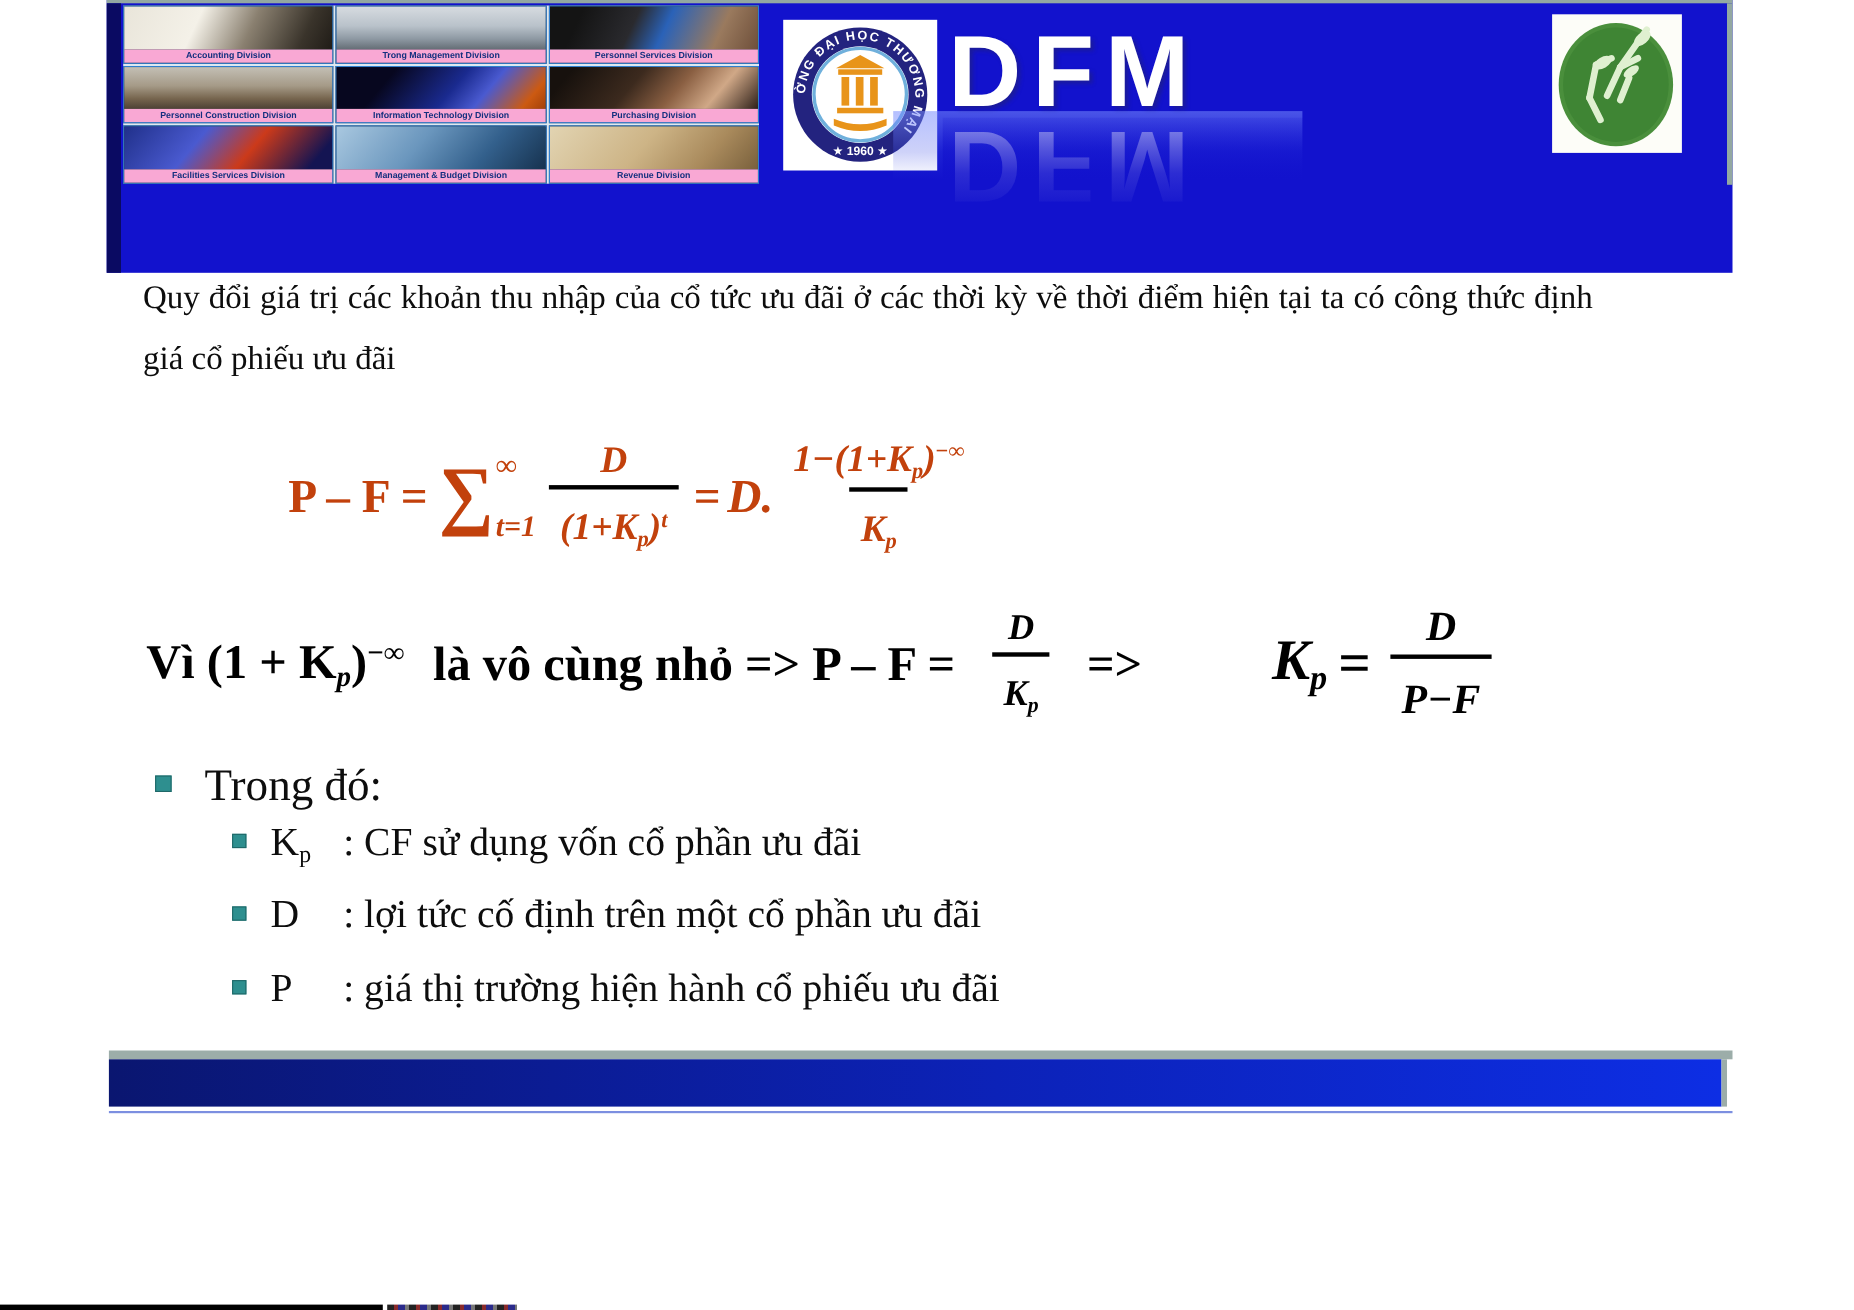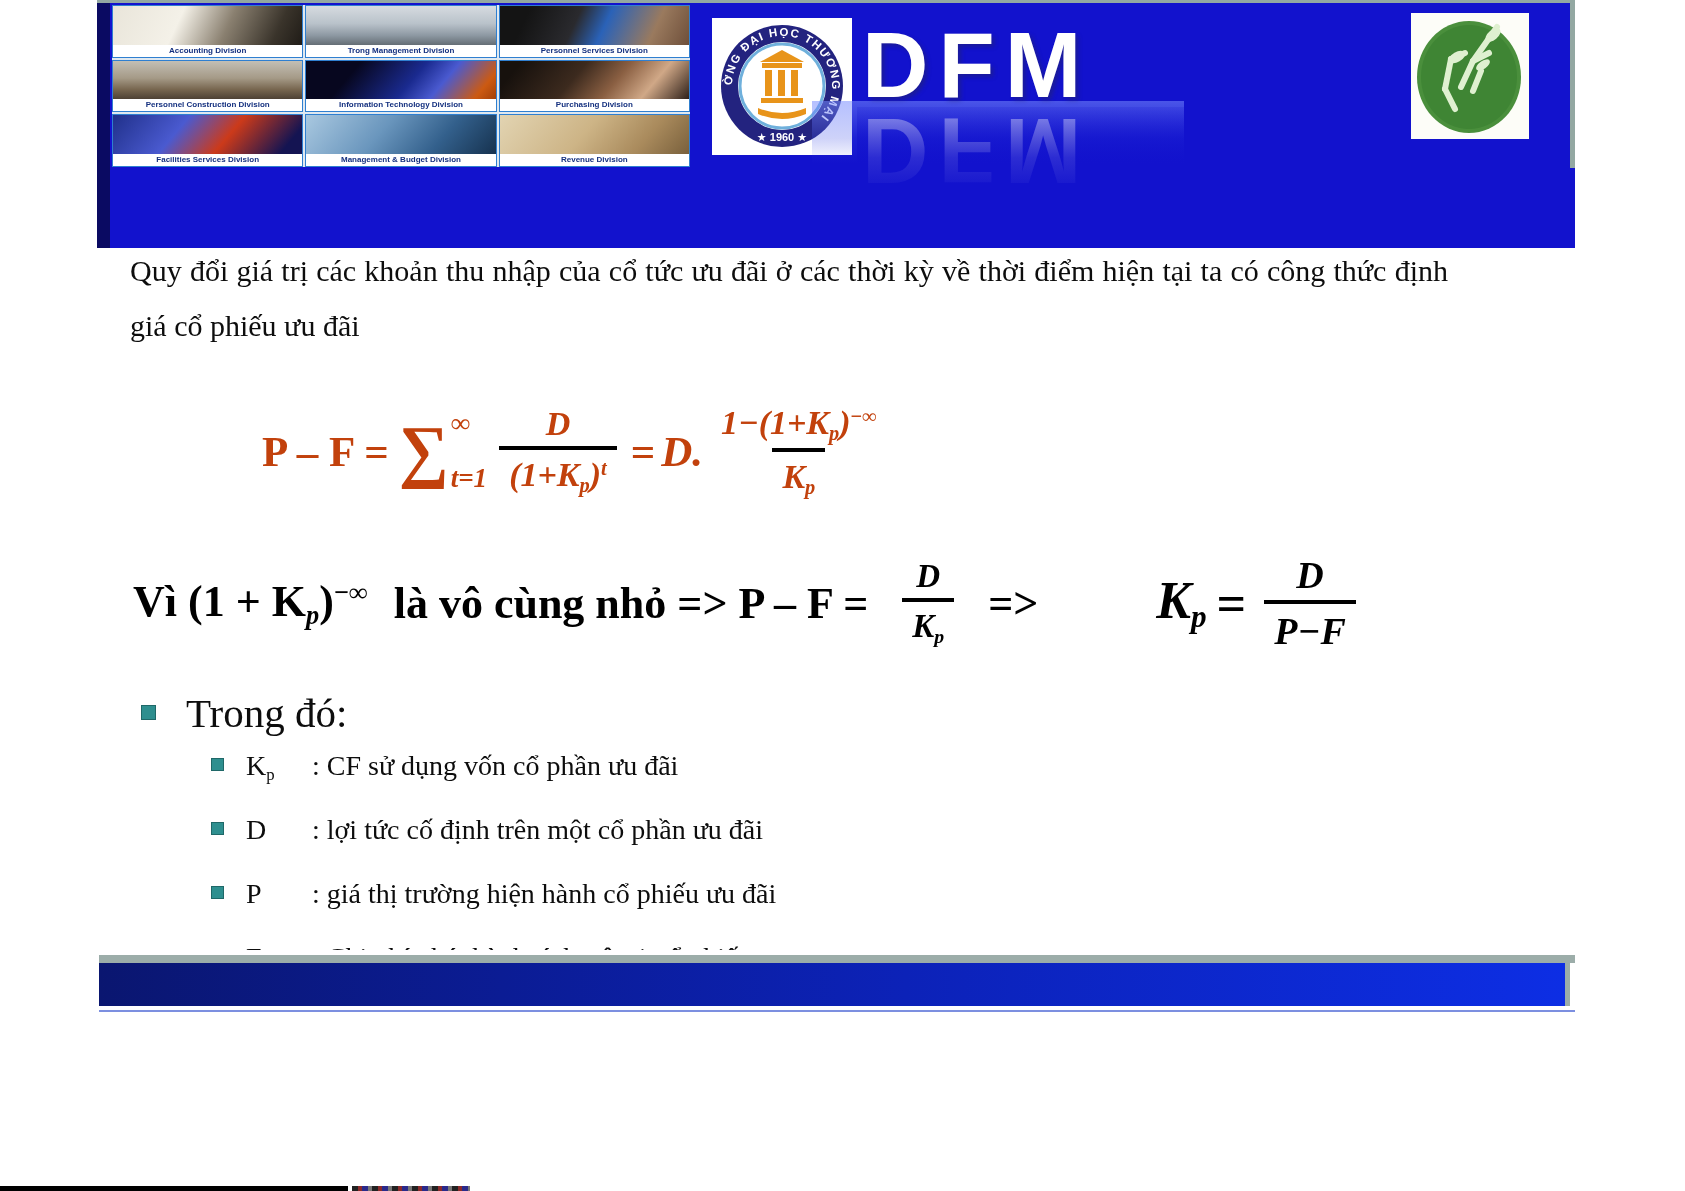--- a/index.html
+++ b/index.html
@@ -11,21 +11,21 @@
           background:#1212cd;border-top:3px solid #93a8a2;box-sizing:border-box;}
   .header-left-strip{position:absolute;left:0;top:0;width:13px;height:245px;background:#0a0a62;}
   .header-right-strip{position:absolute;right:0;top:0;width:5px;height:165px;background:#93a8a2;}
 
   
   .collage{position:absolute;left:15px;top:2px;width:578px;height:162px;
            display:grid;grid-template-columns:repeat(3,1fr);grid-template-rows:repeat(3,1fr);
            gap:2px;background:#dfe8f0;}
   .cell{display:flex;flex-direction:column;border:1px solid #2f7fd0;box-sizing:border-box;background:#234;}
   .cell .photo{flex:1;}
-  .cell .cap{height:12px;background:#ffffff;color:#14307f;
+  .cell .cap{height:12px;background:#f9a8d4;color:#14307f;
              font:bold 8px/12px "Liberation Sans","DejaVu Sans",sans-serif;
              text-align:center;white-space:nowrap;overflow:hidden;}
   .p1{background:linear-gradient(115deg,#e9e5da 0%,#f4f1e8 35%,#8a8070 60%,#3a342b 85%,#201c17 100%);}
   .p2{background:linear-gradient(180deg,#d6dbe0 0%,#b9c2ca 45%,#8e99a3 75%,#646d75 100%);}
   .p3{background:linear-gradient(115deg,#141414 15%,#2a2a2e 40%,#2a62b8 55%,#9a7a5e 80%,#6e4f3a 100%);}
   .p4{background:linear-gradient(180deg,#c3bfb5 0%,#a59a87 45%,#77664f 75%,#4d4134 100%);}
   .p5{background:linear-gradient(130deg,#07071f 25%,#1a2a8f 55%,#4a5ad0 70%,#cc5a12 90%,#a34008 100%);}
   .p6{background:linear-gradient(130deg,#17110d 10%,#3c2a1e 40%,#8a5f42 60%,#d0a887 78%,#2e2019 100%);}
   .p7{background:linear-gradient(130deg,#20308a 0%,#4a5ad0 35%,#cc3a1a 60%,#141452 90%);}
   .p8{background:linear-gradient(130deg,#a9c8e0 0%,#6a96bd 40%,#33608c 70%,#16324f 100%);}
@@ -52,42 +52,42 @@
   .intro{position:absolute;left:130px;top:243px;width:1318px;
          font-size:30px;line-height:55px;text-align:justify;}
 
   
   .mi{font-style:italic;}
   .sub{font-size:0.6em;vertical-align:-0.3em;font-style:italic;}
   .sup{font-size:0.6em;vertical-align:0.55em;}
   .frac{display:inline-flex;flex-direction:column;align-items:center;
         font-size:34px;line-height:1.12;margin:0 8px;font-weight:bold;}
   .frac .num{padding:0 10px 3px;}
-  .frac .den{border-top:4px solid #000;padding:6px 10px 0;text-align:center;}
+  .frac .den{border-top:4px solid #000;padding:16px 10px 0;text-align:center;}
 
   .formula1{position:absolute;left:262px;top:393px;height:116px;
             display:flex;align-items:center;font-size:43px;font-weight:bold;color:#c2410c;}
   .sum-sym{font-size:70px;line-height:0.85;font-weight:bold;margin-left:10px;}
   .sum-lims{display:flex;flex-direction:column;justify-content:space-between;height:86px;
             font-size:27px;font-weight:bold;margin:0 4px 0 2px;}
 
   .formula2{position:absolute;left:133px;top:543px;height:120px;
             display:flex;align-items:center;font-size:44px;font-weight:bold;color:#000;}
   .f2-frac{font-size:33px;}
   .f2-res{display:flex;align-items:center;margin-left:118px;font-size:52px;}
   .f2-res .frac{font-size:38px;}
 
   
   .bullets{position:absolute;left:133px;top:688px;width:1360px;}
   .b-row{display:flex;align-items:flex-start;}
   .b-sq{flex:0 0 auto;background:#2e8f8f;border:1px solid #1f6868;}
   .b-sq.l1{width:13px;height:13px;margin:17px 30px 0 8px;}
   .b-sq.l2{width:11px;height:11px;margin:20px 22px 0 78px;}
   .b-title{font-size:41px;line-height:50px;}
-  .b-item{font-size:28px;line-height:55px;}
+  .b-item{font-size:36px;line-height:55px;}
   .b-sym{display:inline-block;min-width:66px;}
 
   
   .footer{position:absolute;left:0;top:950px;width:1685px;height:241px;background:#ffffff;}
   .footer-gray{position:absolute;left:99px;top:5px;width:1476px;height:8px;background:#9cada9;}
   .footer-bar{position:absolute;left:99px;top:13px;width:1466px;height:43px;
               background:linear-gradient(90deg,#0a1670 0%,#0c22b8 55%,#0d2ee4 100%);
               border-right:5px solid #9cada9;}
   .footer-line{position:absolute;left:99px;top:60px;width:1476px;height:2px;background:#7c8fe0;}
   .footer-black{position:absolute;left:0;top:236px;width:348px;height:5px;background:#000;}

